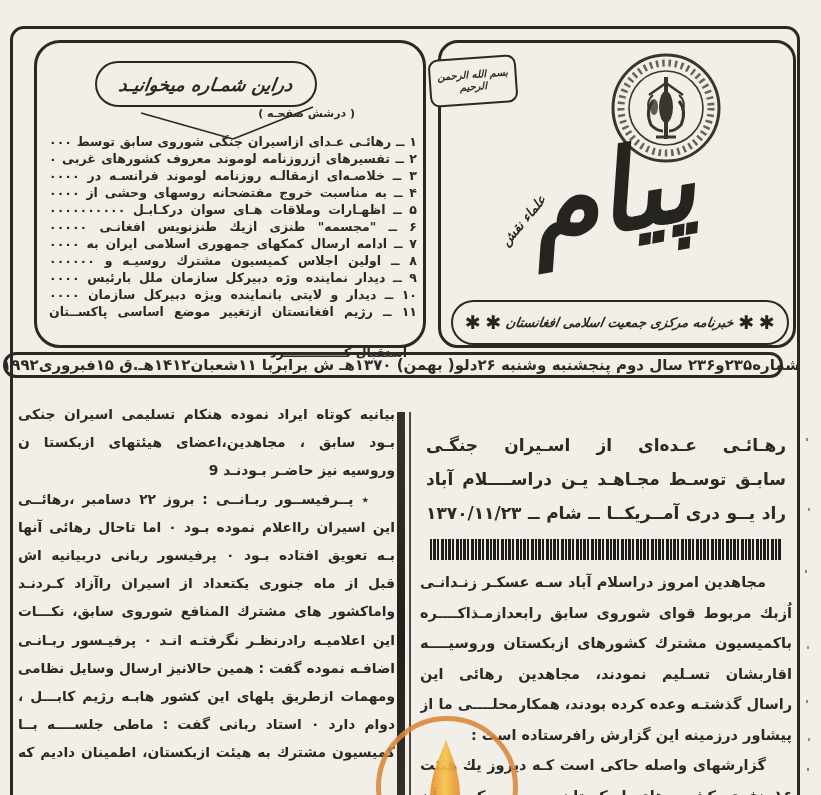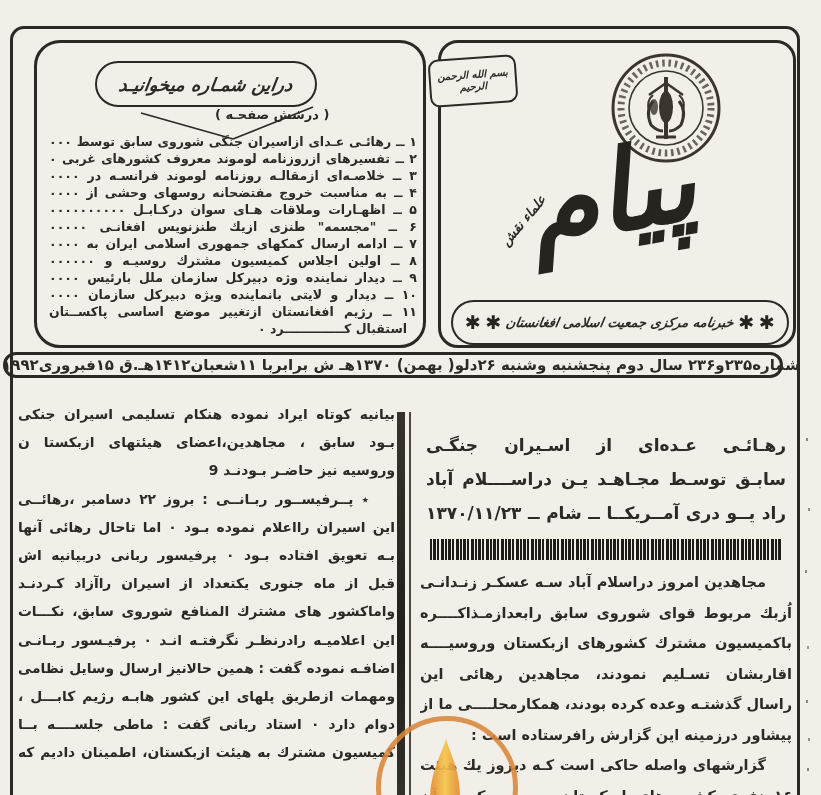--- a/index.html
+++ b/index.html
@@ -12,25 +12,25 @@
                 border:3px solid #2b2923;border-radius:14px;}
 
   
   .toc-box{position:absolute;left:34px;top:40px;width:392px;height:308px;
            border:3px solid #2b2923;border-radius:26px;}
   .ribbon{position:absolute;left:58px;top:18px;width:222px;height:46px;
           border:2.5px solid #2b2923;border-radius:23px;
           display:flex;align-items:center;justify-content:center;background:#f1efe8;}
   .ribbon-title{font-size:18px;font-weight:bold;font-style:italic;transform:skewX(-8deg);white-space:nowrap;}
   .v-lines{position:absolute;left:92px;top:62px;}
-  .toc-sub{position:absolute;left:178px;top:64px;width:140px;font-size:13px;font-weight:bold;text-align:left;}
+  .toc-sub{position:absolute;left:178px;top:64px;width:140px;font-size:11px;font-weight:bold;text-align:right;}
   .toc-list{position:absolute;left:12px;top:90px;width:368px;}
   .toc-line{font-size:12.5px;font-weight:bold;line-height:17px;
             text-align:justify;text-align-last:justify;overflow:hidden;height:17px;}
-  .toc-line.end{text-align-last:start;padding-right:10px;}
+  .toc-line.end{text-align-last:start;padding-right:10px;margin-top:24px;}
 
   
   .masthead-box{position:absolute;left:438px;top:40px;width:358px;height:308px;
                 border:3px solid #2b2923;border-radius:20px;}
   .bismillah{position:absolute;left:-12px;top:14px;width:88px;height:48px;
              border:2.5px solid #2b2923;border-radius:10px;background:#f1efe8;
              transform:rotate(-4deg);display:flex;align-items:center;justify-content:center;
              text-align:center;font-size:10px;font-weight:bold;font-style:italic;line-height:1.2;padding:2px;}
   .emblem{position:absolute;left:168px;top:8px;width:114px;height:114px;}
   .masthead-title{position:absolute;left:-6px;top:78px;width:100%;text-align:center;

